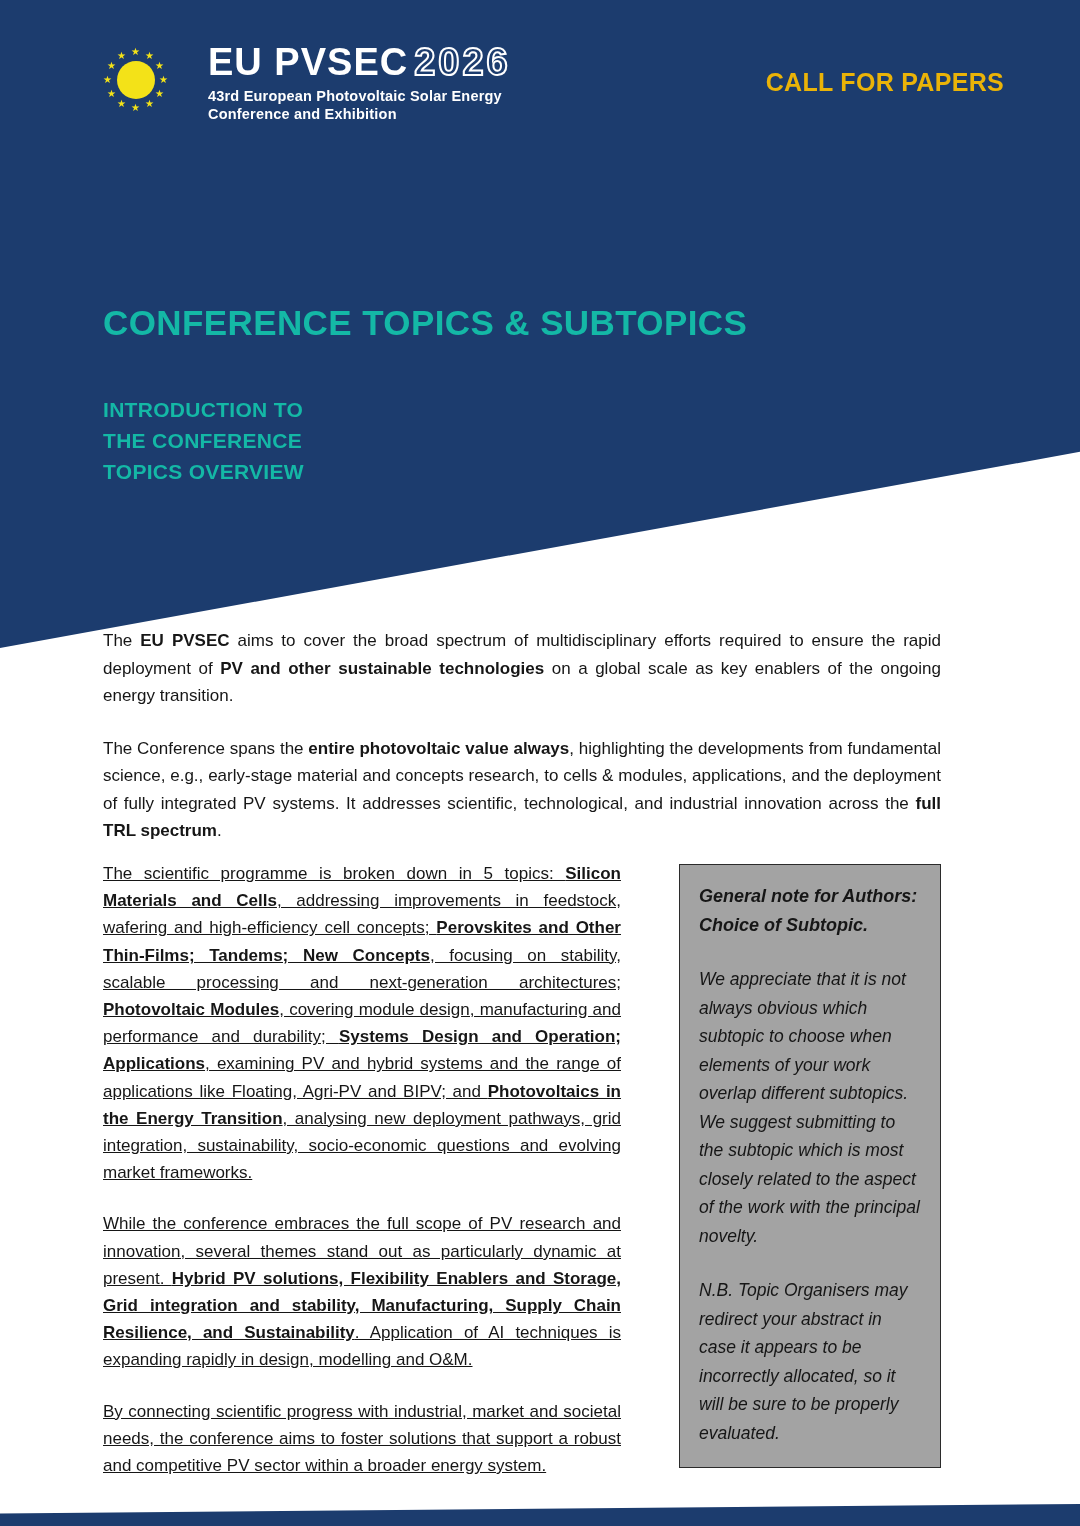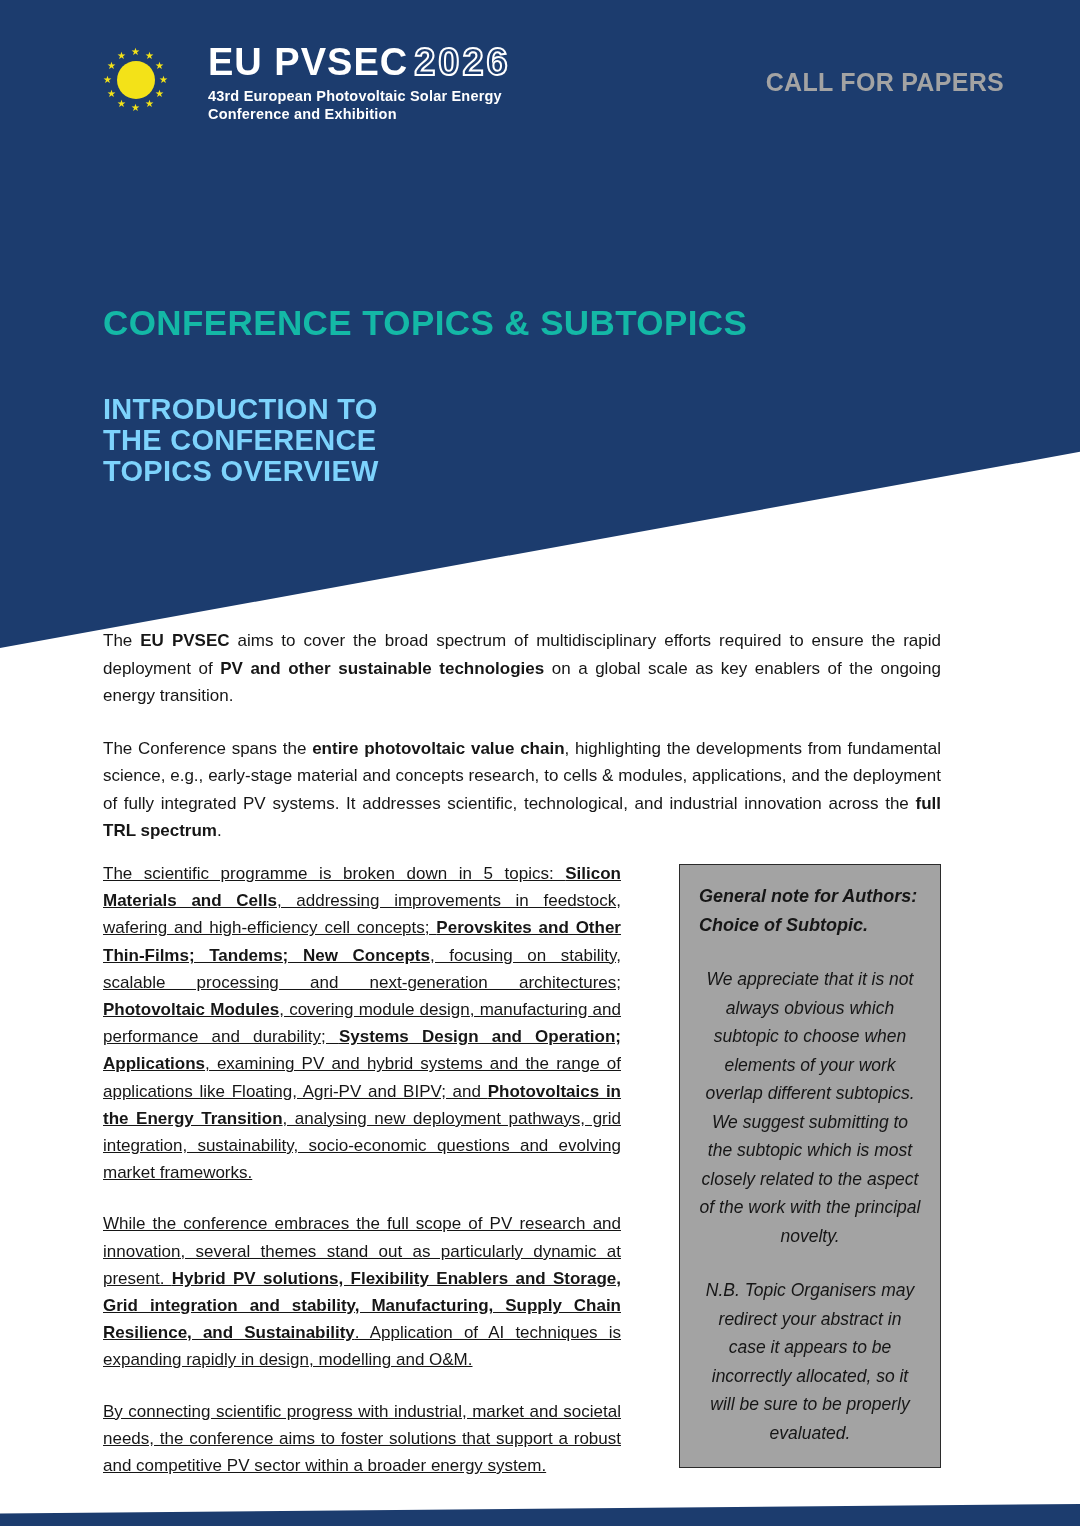--- a/index.html
+++ b/index.html
@@ -43,49 +43,49 @@
   .star:nth-child(13){left:49px;top:11px;}
   .logo-text{margin-left:42px;color:#fff;}
   .logo-title{font-size:38px;font-weight:700;letter-spacing:1px;line-height:40px;white-space:nowrap;}
   .logo-year{
     font-weight:700;letter-spacing:3px;margin-left:6px;
     color:transparent;-webkit-text-stroke:2px #ffffff;text-stroke:2px #ffffff;margin-top:32px;
   }
   .logo-sub{margin-top:6px;font-size:14.5px;font-weight:700;line-height:17.5px;letter-spacing:.2px;}
   .cfp{
     position:absolute;top:68px;right:76px;
-    color:#a3a3a3;font-size:25px;font-weight:700;letter-spacing:.3px;
+    color:#eab308;font-size:25px;font-weight:700;letter-spacing:.3px;
   }
   .hero-title{
     position:absolute;left:103px;top:303px;
     color:#14b8a6;font-size:35px;font-weight:700;letter-spacing:.4px;
   }
   .hero-sub{
     position:absolute;left:103px;top:394px;
-    color:#7dd3fc;font-size:29px;font-weight:700;line-height:31px;letter-spacing:.3px;
+    color:#14b8a6;font-size:21px;font-weight:700;line-height:31px;letter-spacing:.3px;
   }
   
   .intro{position:absolute;left:103px;top:627px;width:838px;}
   .intro p,.left-col p{
     font-size:17px;line-height:27.5px;text-align:justify;margin-bottom:25px;
   }
   .columns{position:absolute;left:103px;top:860px;width:838px;}
   .left-col{width:518px;text-decoration:underline;}
   .left-col p{line-height:27.2px;margin-bottom:24px;}
   b{font-weight:700;}
   
   .note-box{
     position:absolute;left:576px;top:4px;width:262px;
     border:1.6px solid #2b2b2b;
     padding:17px 19px 20px 19px;
     background:#a3a3a3;
     font-style:italic;
   }
   .note-title{font-size:18px;font-weight:700;line-height:28.5px;}
-  .note-box p{font-size:17.5px;line-height:28.5px;margin-top:26px;text-align:center;}
+  .note-box p{font-size:17.5px;line-height:28.5px;margin-top:26px;text-align:left;}
   
   .footer-band{
     position:absolute;left:0;bottom:0;width:1080px;height:24px;
     background:var(--navy);
     -webkit-clip-path:polygon(0 48%,100% 8%,100% 100%,0 100%);
     clip-path:polygon(0 48%,100% 8%,100% 100%,0 100%);
   }
 </style>
 </head>
 <body>
@@ -127,21 +127,21 @@
 
     <div class="hero-sub">
       <div>INTRODUCTION TO</div>
       <div>THE CONFERENCE</div>
       <div>TOPICS OVERVIEW</div>
     </div>
   </div>
 
   <div class="intro">
     <p>The <b>EU PVSEC</b> aims to cover the broad spectrum of multidisciplinary efforts required to ensure the rapid deployment of <b>PV and other sustainable technologies</b> on a global scale as key enablers of the ongoing energy transition.</p>
-    <p>The Conference spans the <b>entire photovoltaic value chain</b>, highlighting the developments from fundamental science, e.g., early-stage material and concepts research, to cells &amp; modules, applications, and the deployment of fully integrated PV systems. It addresses scientific, technological, and industrial innovation across the <b>full TRL spectrum</b>.</p>
+    <p>The Conference spans the <b>entire photovoltaic value always</b>, highlighting the developments from fundamental science, e.g., early-stage material and concepts research, to cells &amp; modules, applications, and the deployment of fully integrated PV systems. It addresses scientific, technological, and industrial innovation across the <b>full TRL spectrum</b>.</p>
   </div>
 
   <div class="columns">
     <div class="left-col">
       <p>The scientific programme is broken down in 5 topics: <b>Silicon Materials and Cells</b>, addressing improvements in feedstock, wafering and high-efficiency cell concepts; <b>Perovskites and Other Thin-Films; Tandems; New Concepts</b>, focusing on stability, scalable processing and next-generation architectures; <b>Photovoltaic Modules</b>, covering module design, manufacturing and performance and durability; <b>Systems Design and Operation; Applications</b>, examining PV and hybrid systems and the range of applications like Floating, Agri-PV and BIPV; and <b>Photovoltaics in the Energy Transition</b>, analysing new deployment pathways, grid integration, sustainability, socio-economic questions and evolving market frameworks.</p>
       <p>While the conference embraces the full scope of PV research and innovation, several themes stand out as particularly dynamic at present. <b>Hybrid PV solutions, Flexibility Enablers and Storage, Grid integration and stability, Manufacturing, Supply Chain Resilience, and Sustainability</b>. Application of AI techniques is expanding rapidly in design, modelling and O&amp;M.</p>
       <p>By connecting scientific progress with industrial, market and societal needs, the conference aims to foster solutions that support a robust and competitive PV sector within a broader energy system.</p>
     </div>
 
     <div class="note-box">

